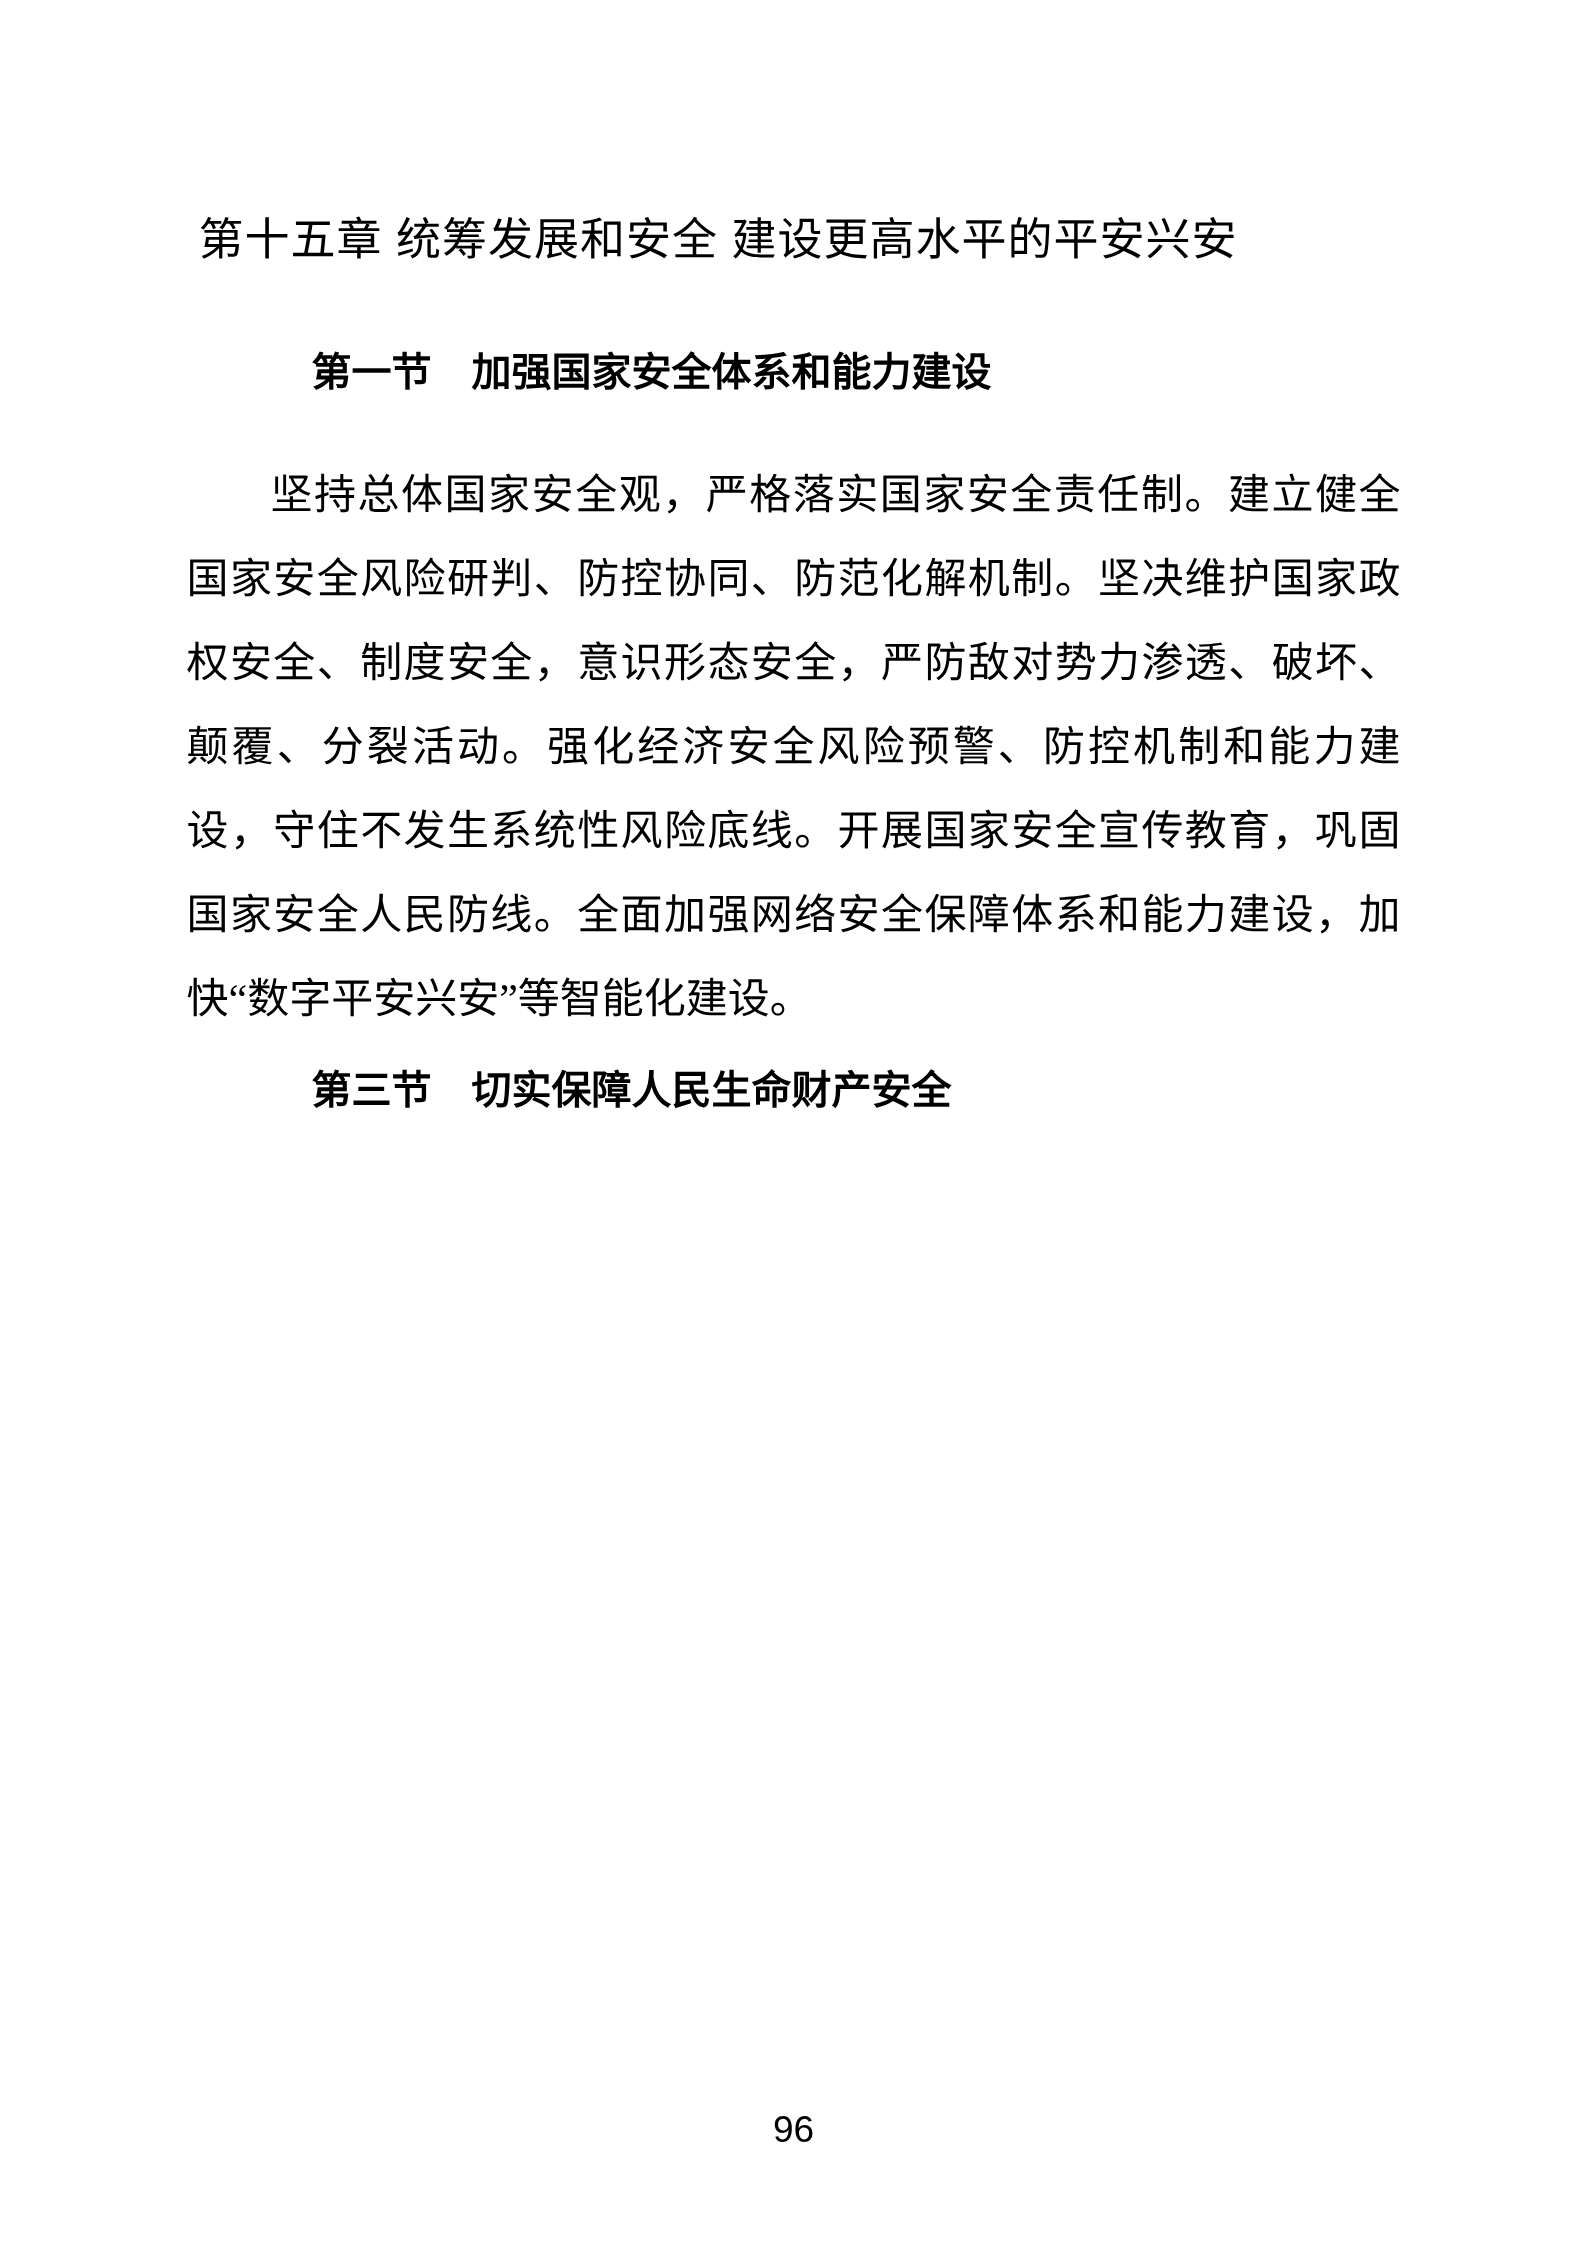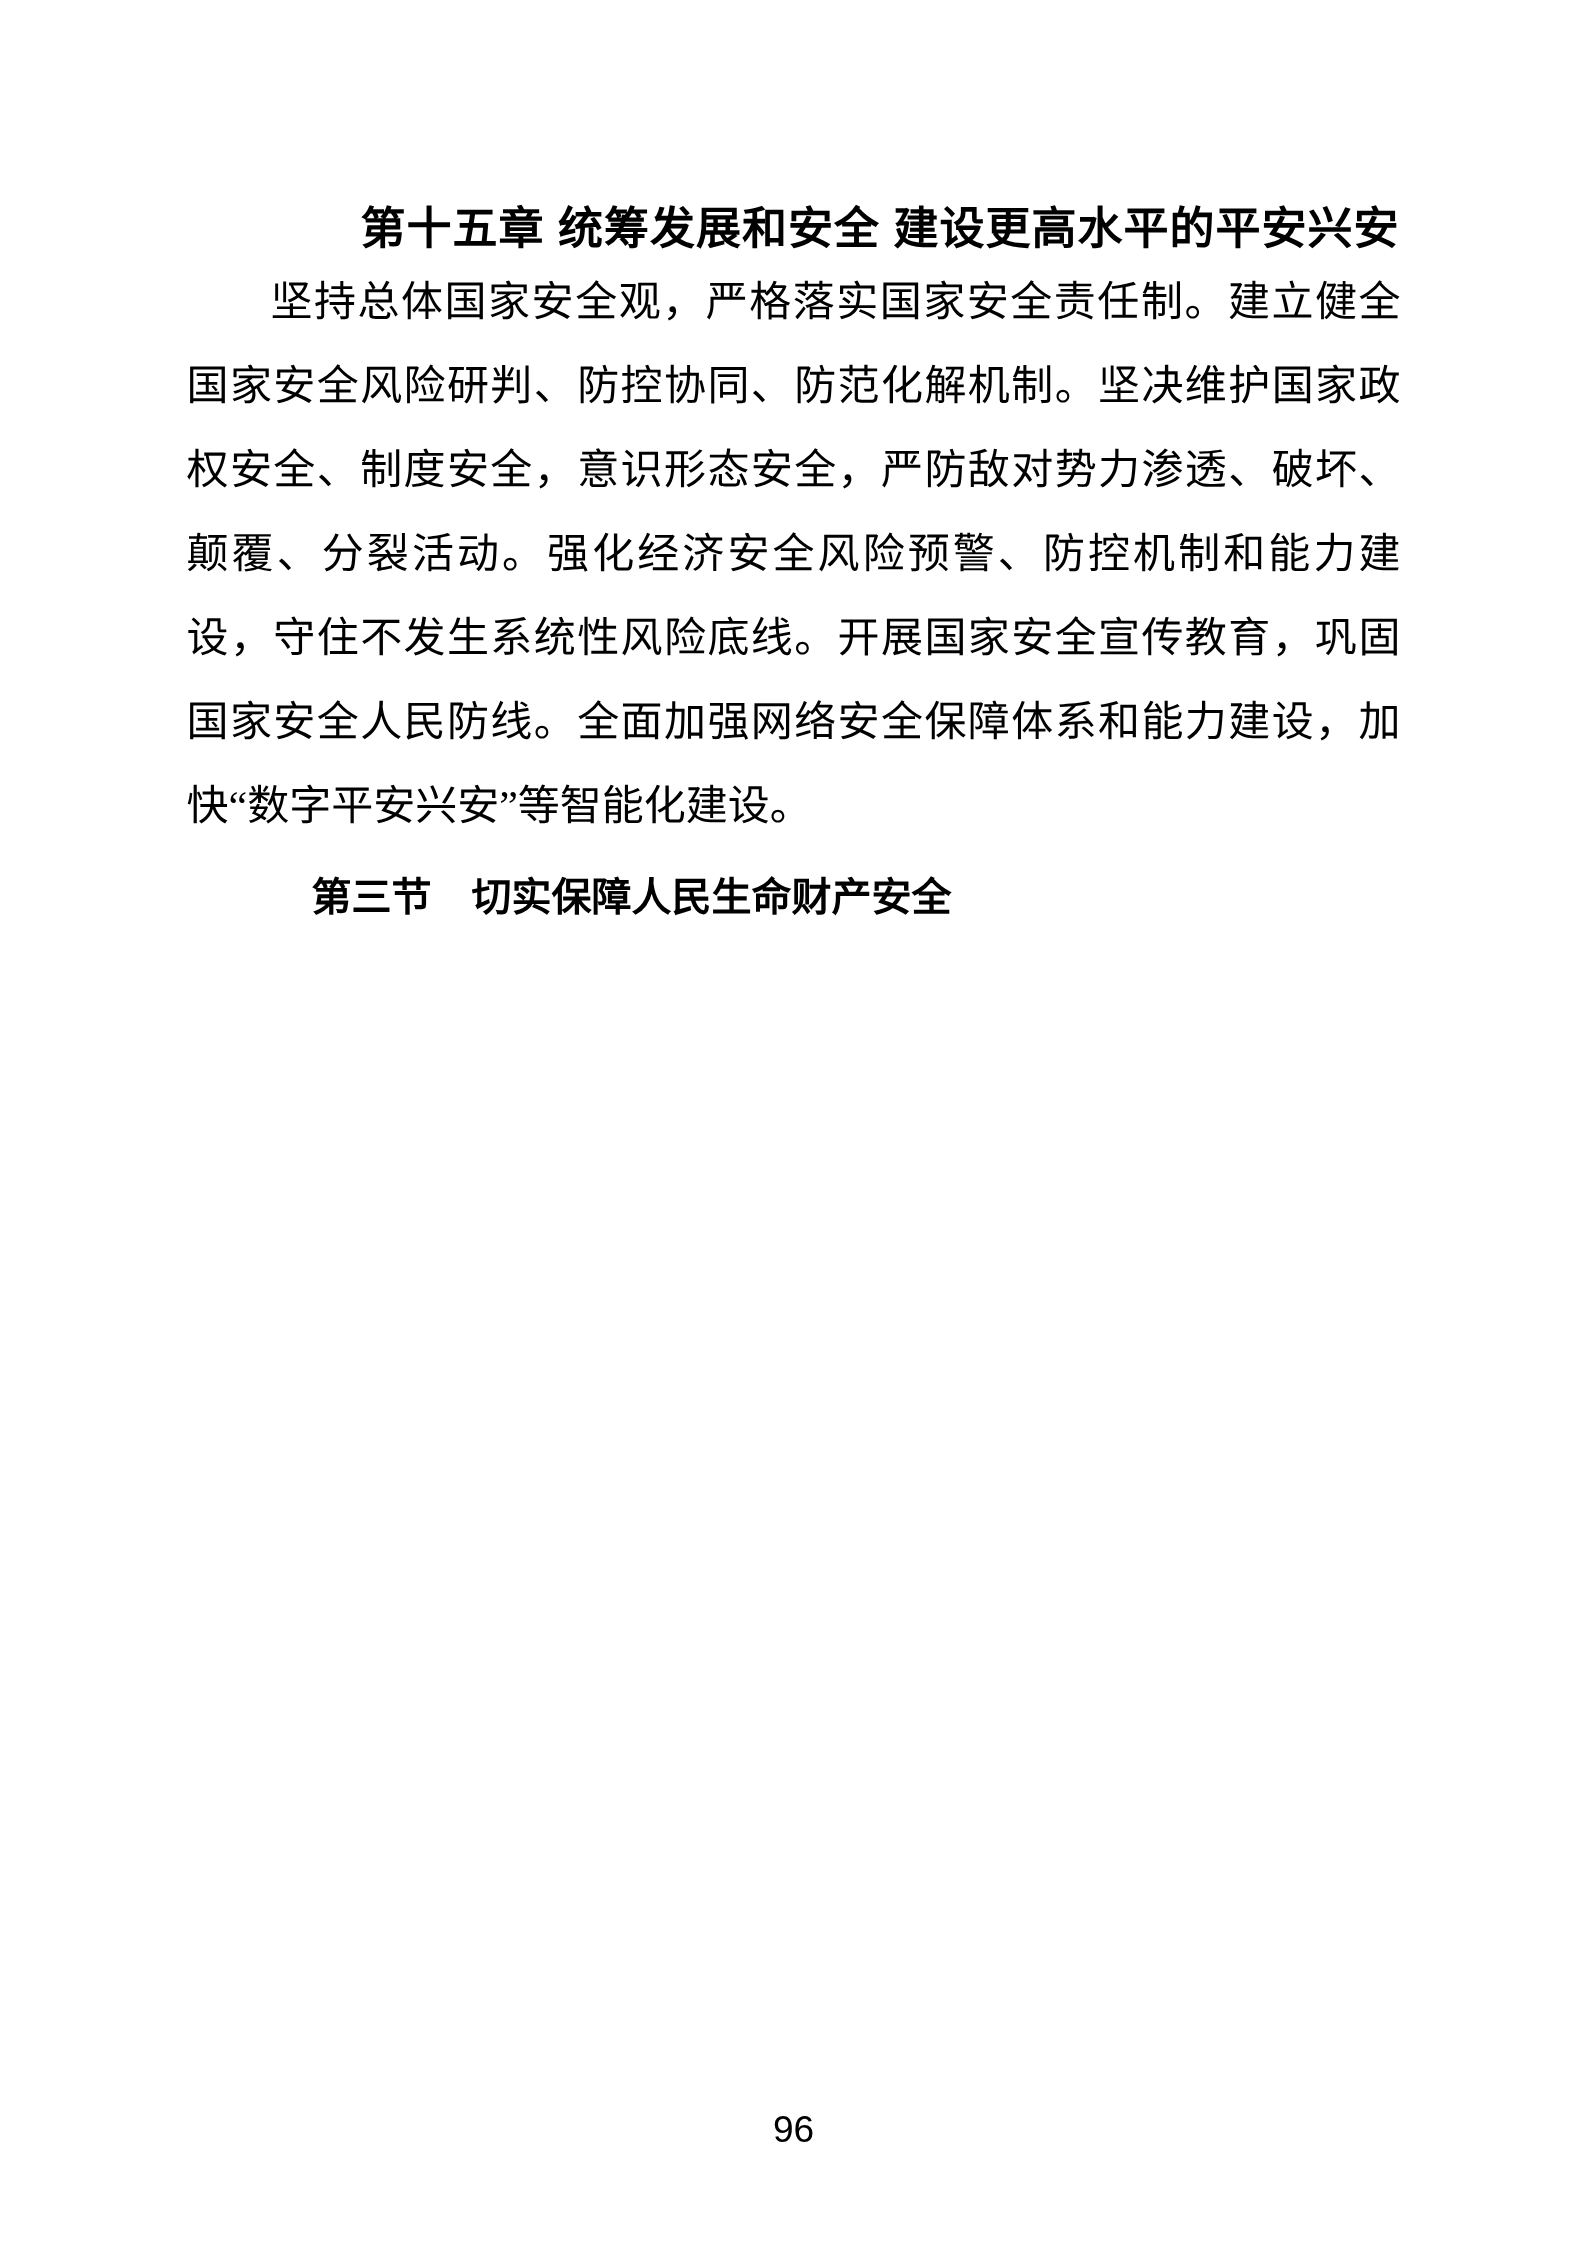--- a/index.html
+++ b/index.html
@@ -14,25 +14,25 @@
     background: #ffffff;
     overflow: hidden;
     font-family: "Liberation Serif", "DejaVu Serif", serif;
     color: #000000;
   }
   .content {
     width: 1220px;
     margin: 0 auto;
   }
   .chapter-title {
-    margin: 4px;
+    margin: 15px;
     padding-top: 198px;
-    text-align: right;
+    text-align: left;
     font-family: "Liberation Sans", "DejaVu Sans", sans-serif;
-    font-weight: 700;
+    font-weight: 400;
     font-size: 45px;
     line-height: 1.2;
     letter-spacing: 1px;
   }
   .section-heading {
     margin: 22px 0 52px 0;
     padding-left: 128px;
     font-family: "Liberation Serif", "DejaVu Serif", serif;
     font-weight: 700;
     font-size: 40px;
@@ -62,20 +62,21 @@
   }
 </style>
 </head>
 <body>
 
 <div class="page">
   <div class="content">
 
     <h1 class="chapter-title">第十五章 统筹发展和安全 建设更高水平的平安兴安</h1>
 
+    <h2 class="section-heading first">第一节　加强国家安全体系和能力建设</h2>
 
     <p class="body-para">坚持总体国家安全观，严格落实国家安全责任制。建立健全国家安全风险研判、防控协同、防范化解机制。坚决维护国家政权安全、制度安全，意识形态安全，严防敌对势力渗透、破坏、颠覆、分裂活动。强化经济安全风险预警、防控机制和能力建设，守住不发生系统性风险底线。开展国家安全宣传教育，巩固国家安全人民防线。全面加强网络安全保障体系和能力建设，加快“数字平安兴安”等智能化建设。</p>
 
 
 
     <h2 class="section-heading">第三节　切实保障人民生命财产安全</h2>
 
 
   </div>
 

